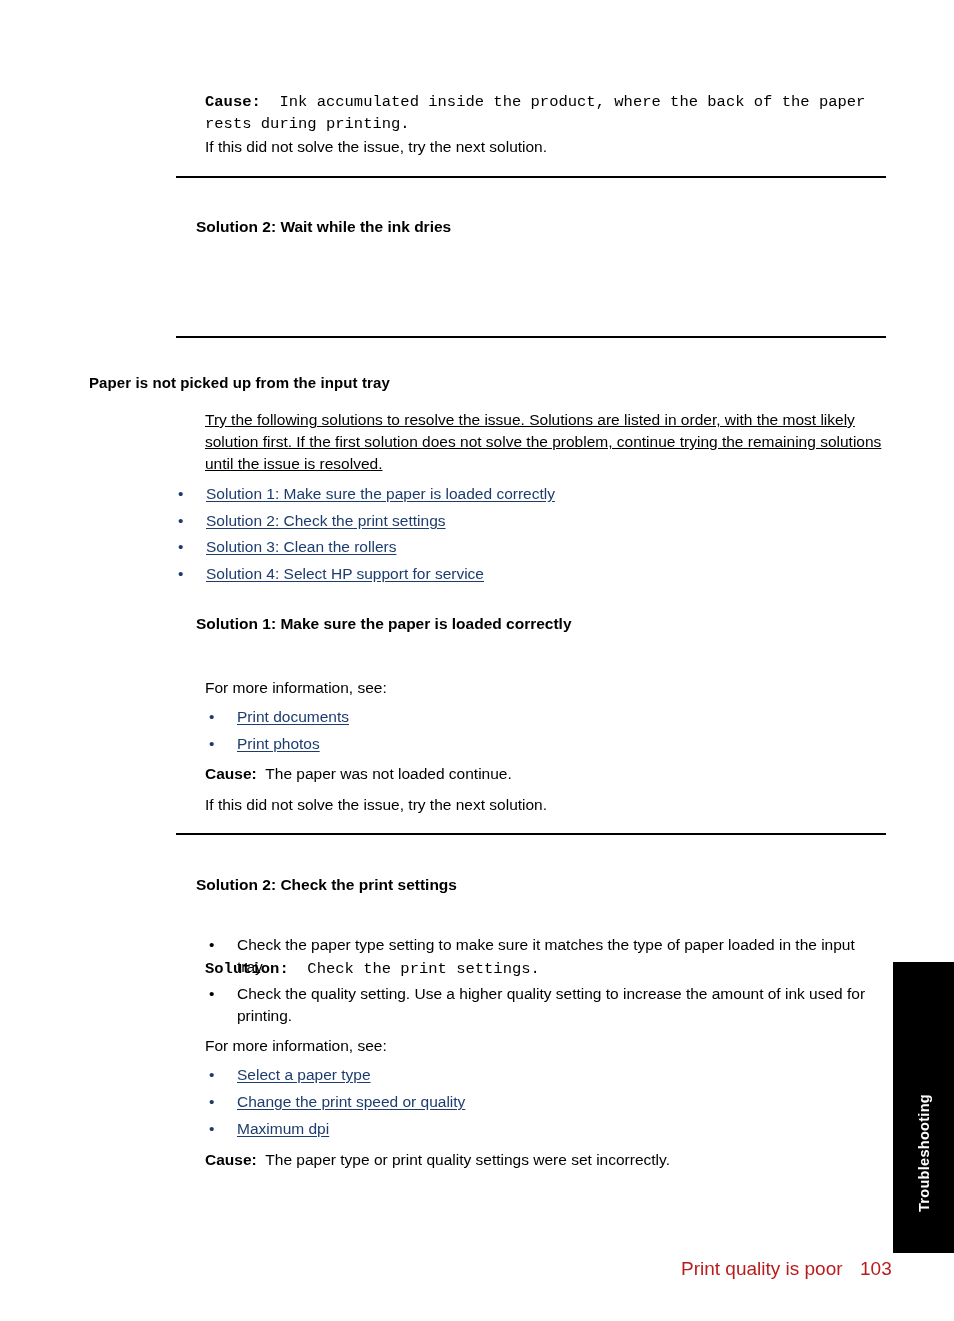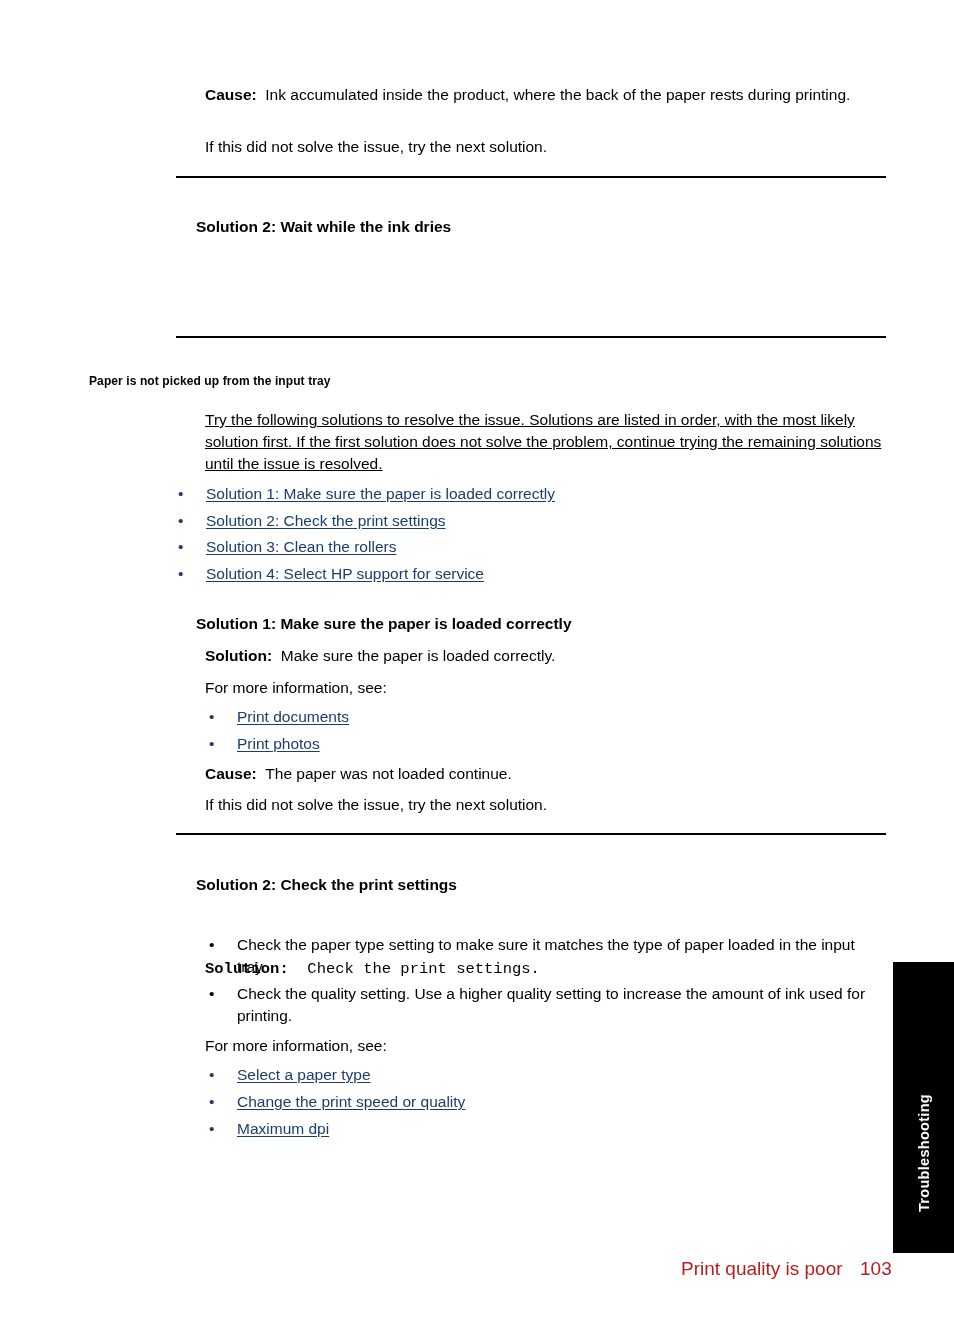--- a/index.html
+++ b/index.html
@@ -28,21 +28,21 @@
     line-height: 1.42;
     color: #000;
   }
   .body-text b,
   .lead {
     font-weight: bold;
   }
 
   .sect-head {
     position: absolute;
-    font-size: 12px;
+    font-size: 15px;
     font-weight: bold;
     letter-spacing: 0.1px;
     color: #000;
   }
 
   .sub-head {
     position: absolute;
     font-size: 15.5px;
     font-weight: bold;
     color: #000;
@@ -125,21 +125,21 @@
     color: #b91c1c;
   }
   .footer-title { left: 681px; }
   .footer-page  { left: 860px; }
 </style>
 </head>
 <body>
 
 <div class="page">
 
-  <div class="body-text" style="left:205px; top:84px; width:681px;">
+  <div class="body-text" style="left:205px; top:91px; width:681px;font-family:Liberation Mono, monospace;">
     <b>Cause:</b><span>&nbsp;&nbsp;</span><span>Ink accumulated inside the product, where the back of the paper rests during printing.</span>
   </div>
 
   <div class="body-text" style="left:205px; top:136px; width:681px;">If this did not solve the issue, try the next solution.</div>
 
   <div class="rule" style="top:176px;"></div>
 
   <div class="sub-head" style="left:176px; top:218px;">Solution 2: Wait while the ink dries</div>
 
 
@@ -162,23 +162,20 @@
     <span class="dot">•</span>
     <span class="btext"><a class="link">Solution 3: Clean the rollers</a></span>
   </div>
   <div class="bullet-row linkrow" style="left:178px; top:563px; width:700px;">
     <span class="dot">•</span>
     <span class="btext"><a class="link">Solution 4: Select HP support for service</a></span>
   </div>
 
   <div class="sub-head" style="left:176px; top:615px;">Solution 1: Make sure the paper is loaded correctly</div>
 
-  <div class="body-text" style="left:205px; top:645px; width:681px;">
-    <b>Solution:</b><span>&nbsp;&nbsp;</span><span>Make sure the paper is loaded correctly.</span>
-  </div>
 
   <div class="body-text" style="left:205px; top:677px; width:681px;">For more information, see:</div>
 
   <div class="bullet-row linkrow" style="left:209px; top:706px; width:670px;">
     <span class="dot">•</span>
     <span class="btext"><a class="link">Print documents</a></span>
   </div>
   <div class="bullet-row linkrow" style="left:209px; top:733px; width:670px;">
     <span class="dot">•</span>
     <span class="btext"><a class="link">Print photos</a></span>
@@ -215,20 +212,23 @@
   </div>
   <div class="bullet-row linkrow" style="left:209px; top:1091px; width:670px;">
     <span class="dot">•</span>
     <span class="btext"><a class="link">Change the print speed or quality</a></span>
   </div>
   <div class="bullet-row linkrow" style="left:209px; top:1118px; width:670px;">
     <span class="dot">•</span>
     <span class="btext"><a class="link">Maximum dpi</a></span>
   </div>
 
+  <div class="body-text" style="left:205px; top:1149px; width:681px;">
+    <b>Cause:</b><span>&nbsp;&nbsp;</span><span>The paper type or print quality settings were set incorrectly.</span>
+  </div>
 
   <div class="side-tab">
     <div class="tab-rot">
       <span>Troubleshooting</span>
     </div>
   </div>
 
   <div class="footer footer-title">Print quality is poor</div>
   <div class="footer footer-page">103</div>
 

